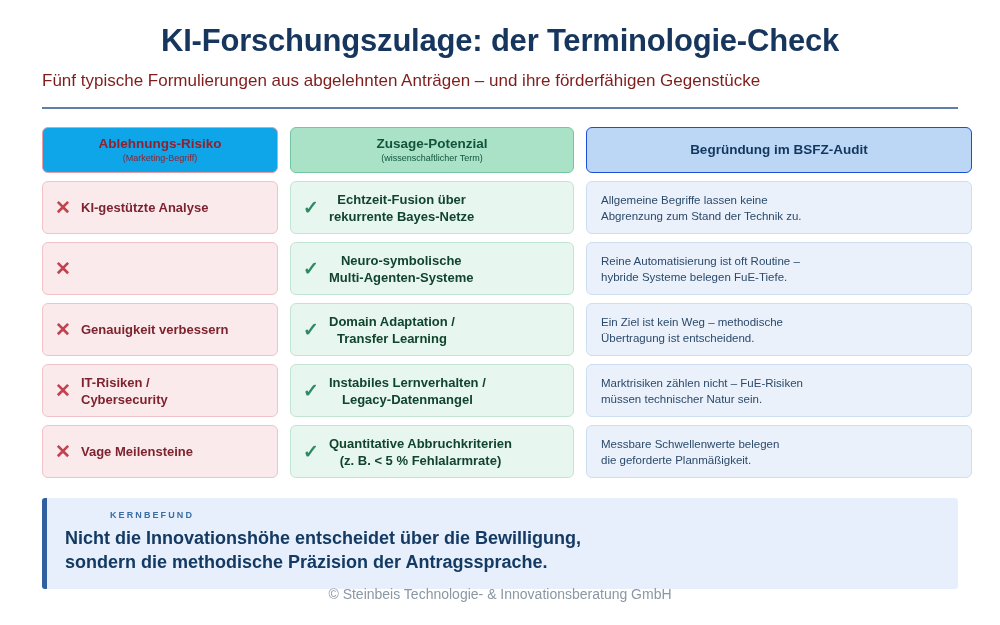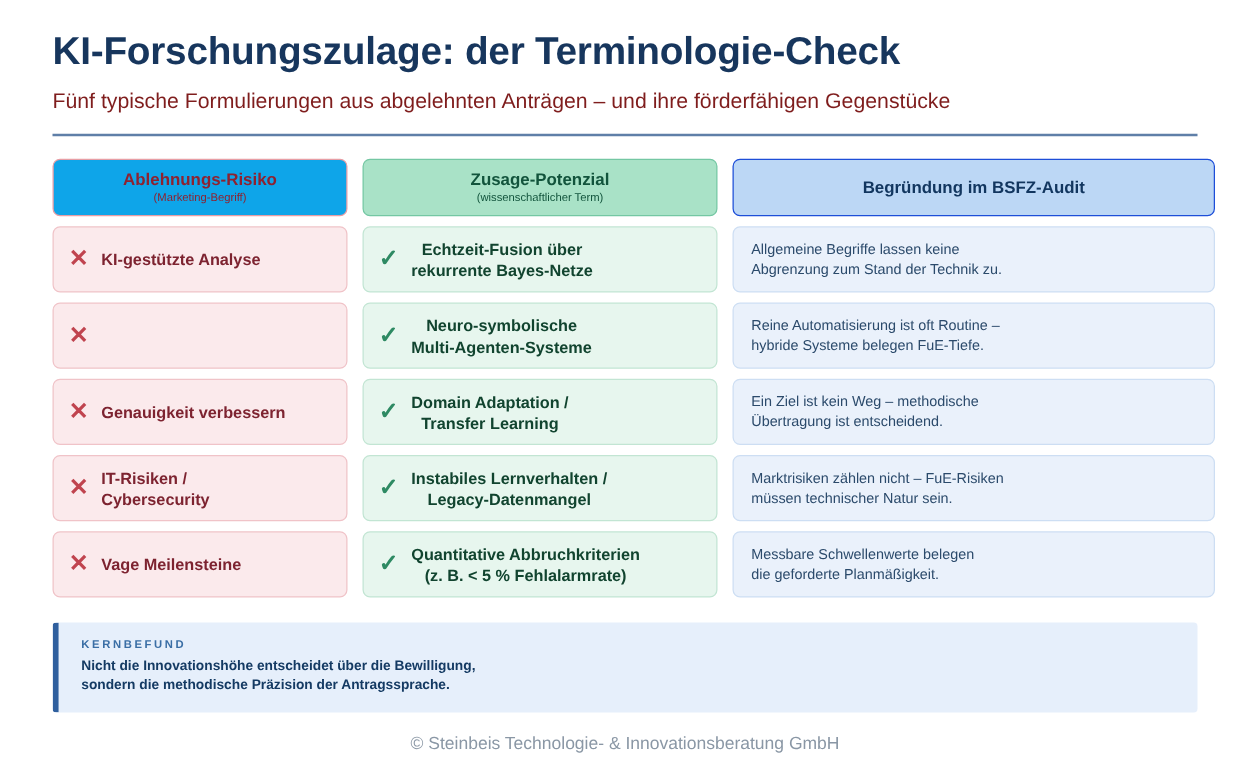--- a/index.html
+++ b/index.html
@@ -17,21 +17,21 @@
   .page {
     position: relative;
     width: 1000px;
     height: 625px;
     box-sizing: border-box;
     padding: 0 42px;
   }
 
   
   .title {
-    text-align: left;
+    text-align: center;
     font-size: 31px;
     font-weight: bold;
     color: #17365d;
     letter-spacing: -0.2px;
     margin: 0;
     padding-top: 22px;
     line-height: 1.2;
   }
   .subtitle {
     text-align: left;
@@ -147,23 +147,24 @@
     border-radius: 3px;
     padding: 12px 18px 14px 18px;
     box-sizing: border-box;
   }
   .kf-label {
     font-size: 9px;
     font-weight: bold;
     letter-spacing: 2.1px;
     color: #3a6ea5;
     margin-bottom: 6px;
+    margin-left: 45px;
   }
   .kf-text {
-    font-size: 11px;
+    font-size: 18px;
     font-weight: bold;
     color: #143a63;
     line-height: 1.35;
     white-space: pre-line;
   }
 
   
   .footer {
     position: absolute;
     left: 0;

